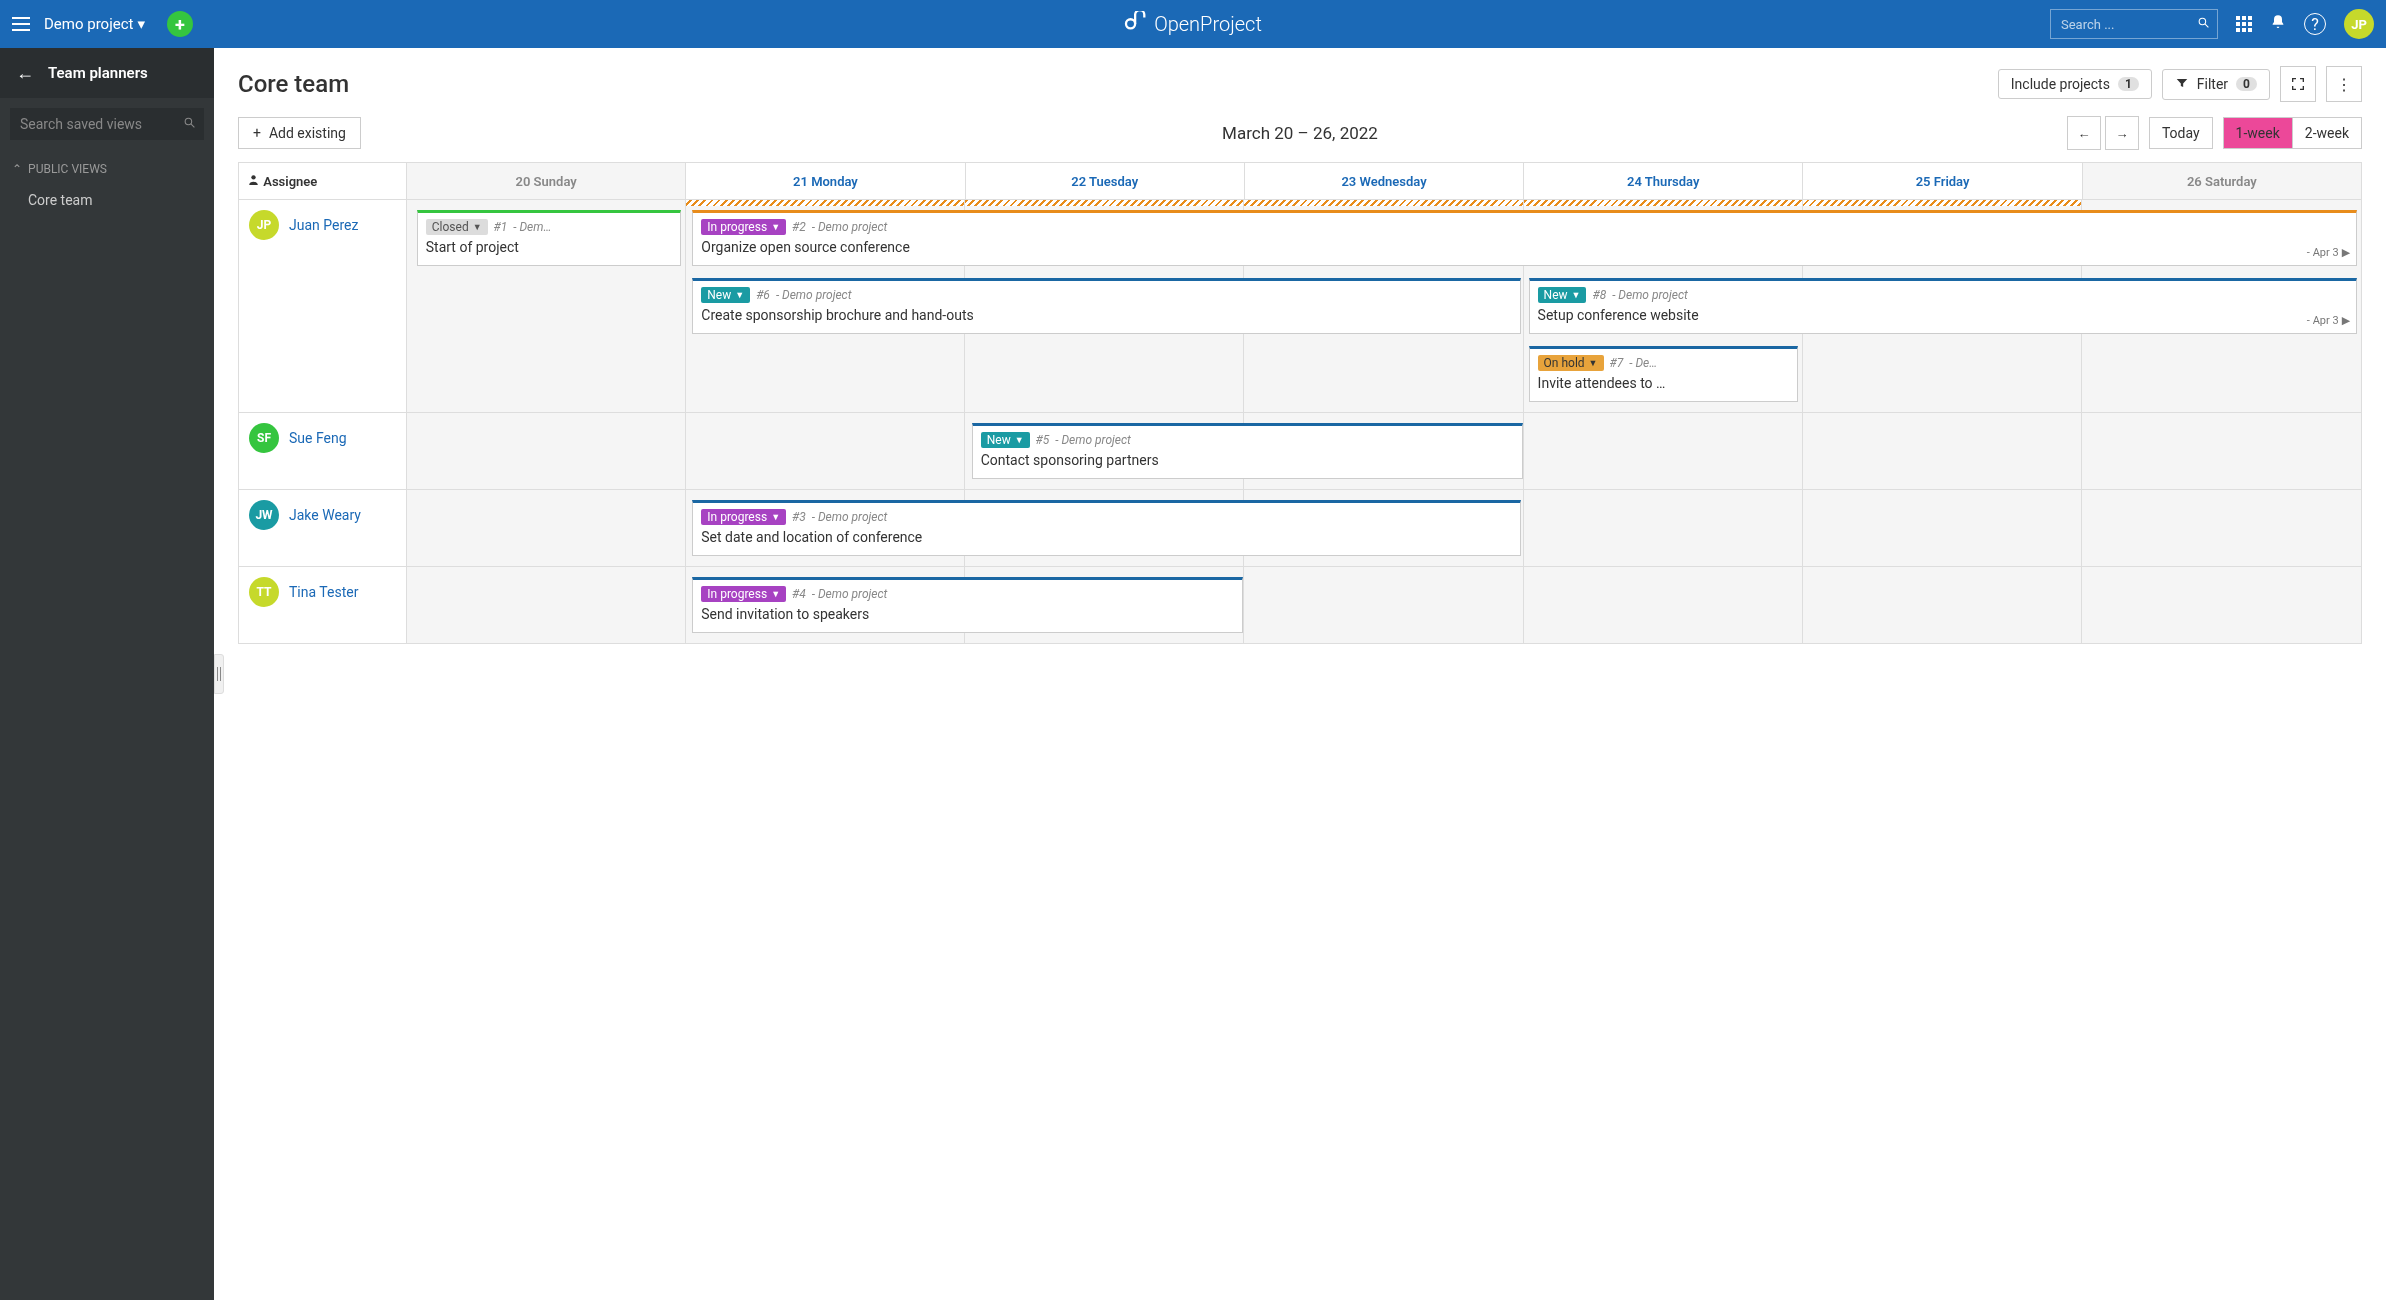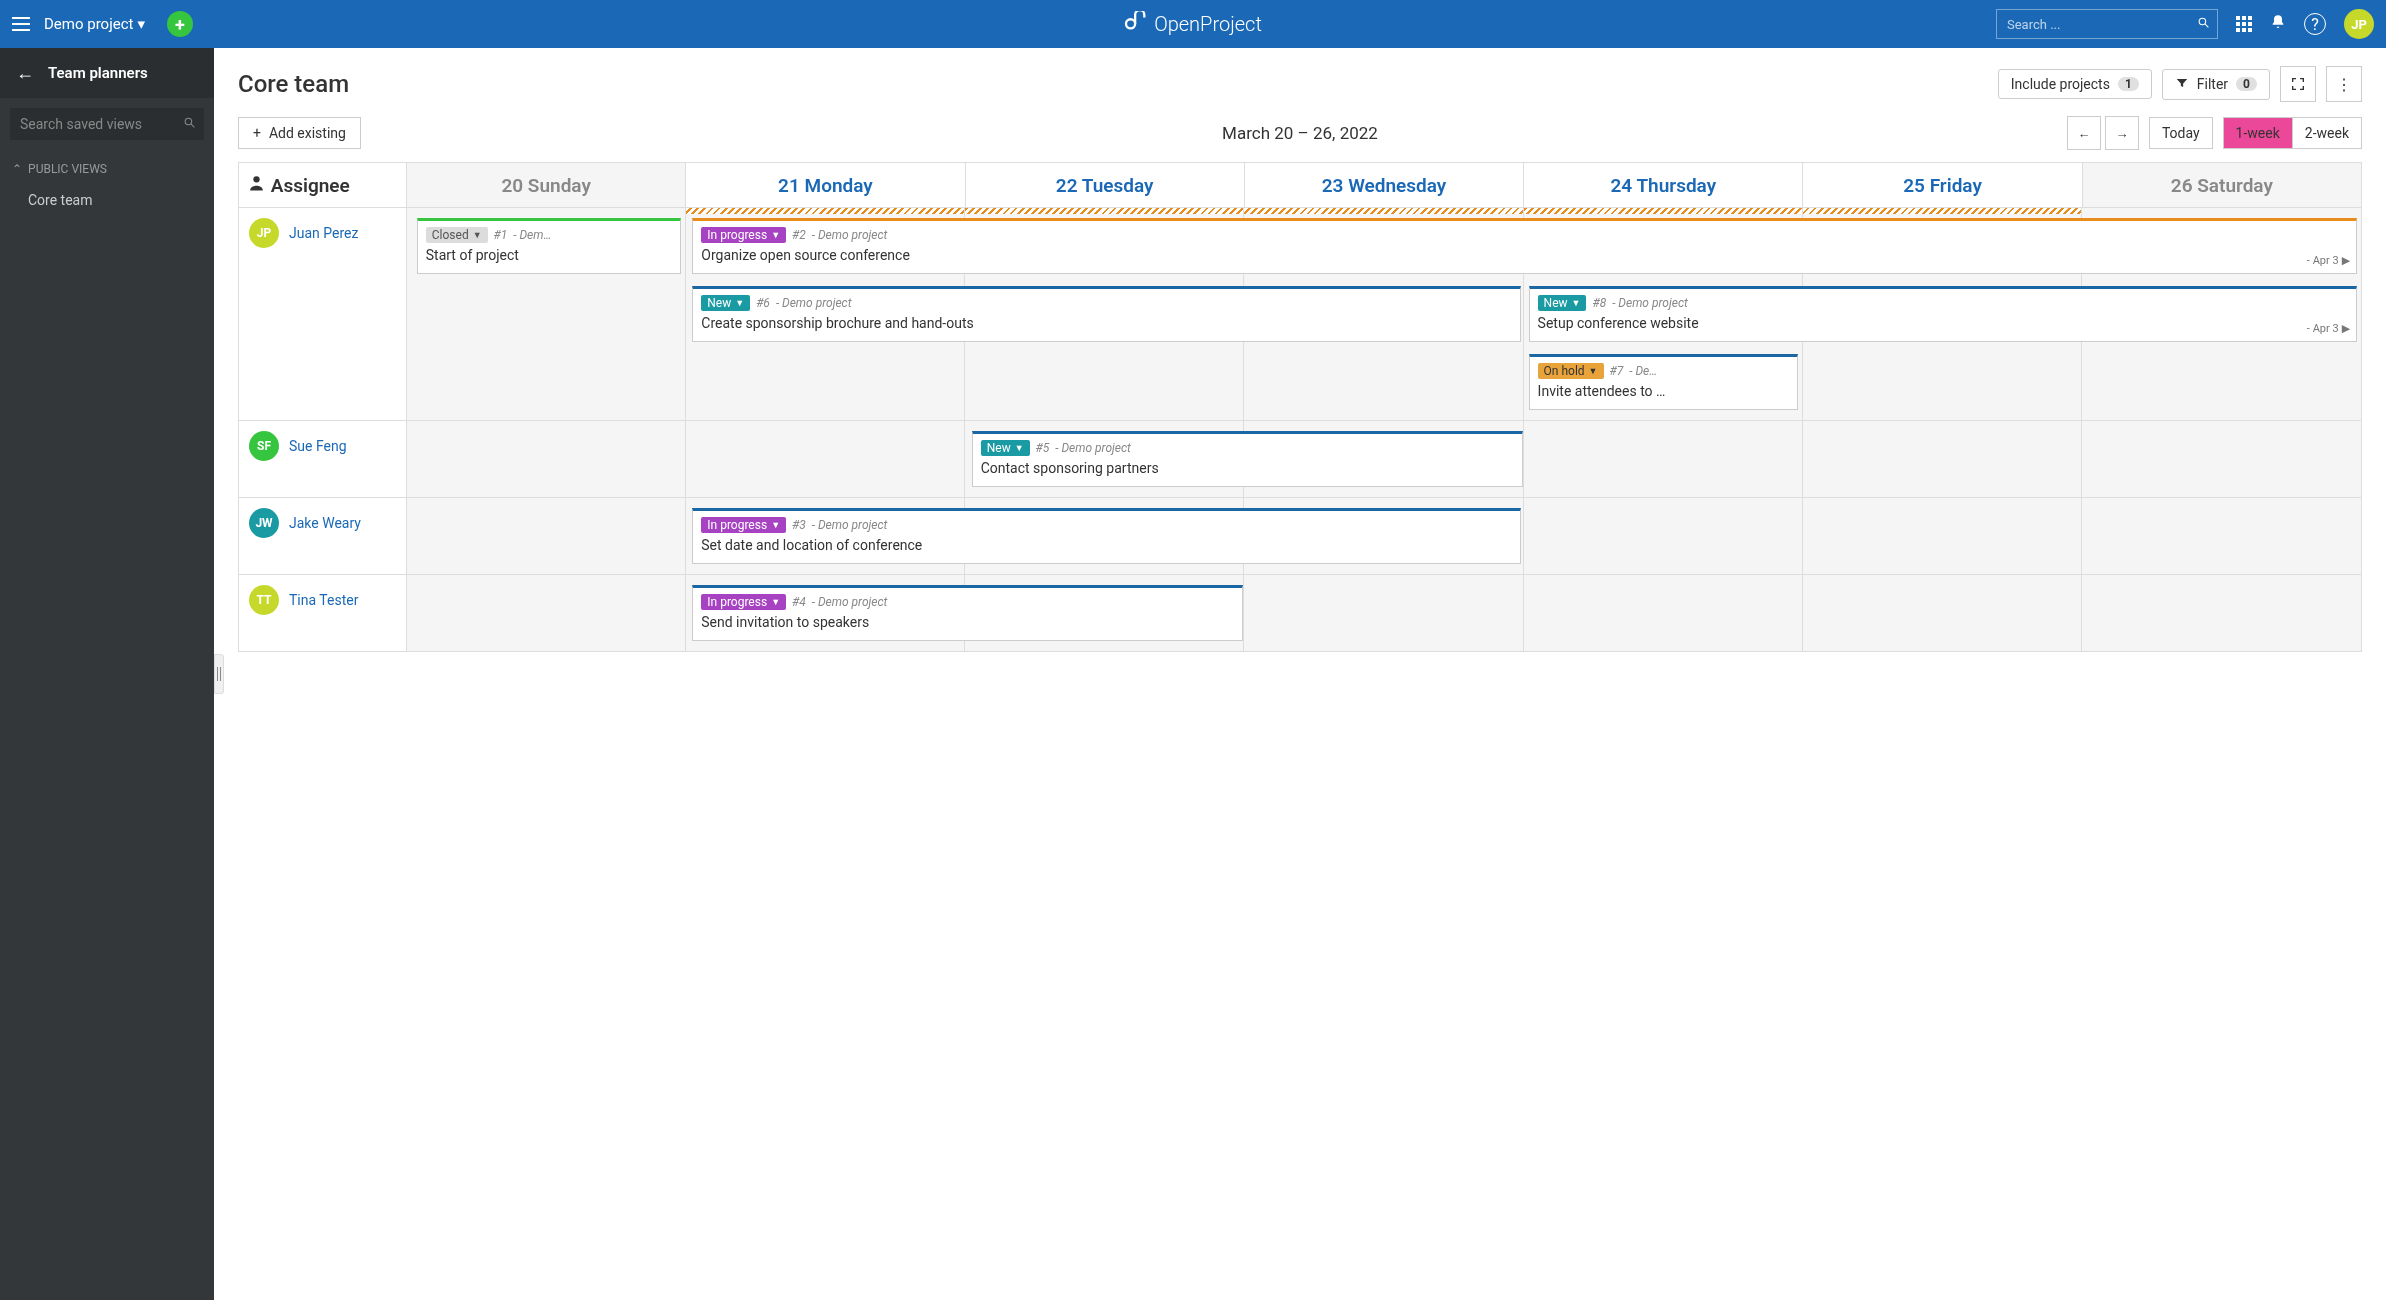--- a/index.html
+++ b/index.html
@@ -9,21 +9,21 @@
 .topbar-left { display: flex; align-items: center; gap: 14px; }
 .hamburger { width: 18px; height: 14px; display: flex; flex-direction: column; justify-content: space-between; cursor: pointer; }
 .hamburger span { height: 2px; background: #fff; }
 .project-name { font-size: 15px; cursor: pointer; display: flex; gap: 4px; }
 .plus-btn { width: 26px; height: 26px; border-radius: 50%; background: #35c53f; display: flex; align-items: center; justify-content: center; cursor: pointer; font-size: 18px; font-weight: bold; color: #fff; margin-left: 8px; }
 .brand { position: absolute; left: 50%; transform: translateX(-50%); display: flex; align-items: center; gap: 8px; }
 .brand-logo { font-size: 22px; font-weight: bold; }
 .brand-text { font-size: 20px; font-weight: 300; }
 .topbar-right { margin-left: auto; display: flex; align-items: center; gap: 18px; }
 .search-box { position: relative; }
-.search-box input { width: 222px; height: 30px; border: 1px solid rgba(255,255,255,.4); background: transparent; color: #ffffff; padding: 0 30px 0 10px; font-size: 13px; }
+.search-box input { width: 168px; height: 30px; border: 1px solid rgba(255,255,255,.4); background: transparent; color: #ffffff; padding: 0 30px 0 10px; font-size: 13px; }
 .search-box input::placeholder { color: rgba(255,255,255,.7); }
 .search-icon { position: absolute; right: 8px; top: 50%; transform: translateY(-50%); color: #fff; }
 .apps-icon { width: 16px; height: 16px; display: grid; grid-template-columns: repeat(3,1fr); grid-template-rows: repeat(3,1fr); gap: 2px; cursor: pointer; }
 .apps-icon span { background: #fff; }
 .bell-icon, .help-icon { cursor: pointer; font-size: 16px; }
 .help-icon { border: 1.5px solid #fff; border-radius: 50%; width: 22px; height: 22px; display: flex; align-items: center; justify-content: center; }
 .avatar-top { width: 30px; height: 30px; border-radius: 50%; background: #c6d92b; color: #fff; display: flex; align-items: center; justify-content: center; font-size: 13px; font-weight: bold; cursor: pointer; }
 
 .layout { display: flex; height: calc(100vh - 48px); }
 .sidebar { width: 214px; background: #333739; color: #ccc; display: flex; flex-direction: column; position: relative; }
@@ -49,21 +49,21 @@
 
 .toolbar { display: flex; align-items: center; justify-content: space-between; padding-bottom: 12px; }
 .add-existing { border: 1px solid #ccc; padding: 7px 14px; background: #fff; cursor: pointer; font-size: 14px; display: flex; align-items: center; gap: 8px; }
 .date-range { position: absolute; left: 50%; transform: translateX(-50%); font-size: 17px; font-weight: 400; }
 .toolbar-right { display: flex; align-items: center; gap: 4px; }
 .nav-btn { width: 34px; height: 34px; border: 1px solid #ccc; background: #fff; cursor: pointer; display: flex; align-items: center; justify-content: center; }
 .today-btn, .view-btn { border: 1px solid #ccc; background: #fff; padding: 7px 12px; cursor: pointer; font-size: 14px; }
 .view-btn.active { background: #ec4899; }
 
 .planner { border: 1px solid #ddd; border-collapse: collapse; width: 100%; table-layout: fixed; }
-.planner th { border: 1px solid #ddd; padding: 10px 8px; font-size: 19px; font-weight: 600; color: #1b69b6; background: #fff; }
+.planner th { border: 1px solid #ddd; padding: 10px 8px; font-size: 13px; font-weight: 600; color: #1b69b6; background: #fff; }
 .planner th.assignee-col { width: 168px; color: #333; text-align: left; }
 .planner th.weekend { background: #f5f5f5; color: #888; }
 .planner td { border: 1px solid #ddd; vertical-align: top; padding: 0; position: relative; background: #fff; }
 .planner td.weekend { background: #f5f5f5; }
 .planner td.assignee-cell { padding: 10px 10px; }
 
 .assignee { display: flex; align-items: center; gap: 10px; }
 .avatar { width: 30px; height: 30px; border-radius: 50%; display: flex; align-items: center; justify-content: center; color: #fff; font-size: 12px; font-weight: bold; flex-shrink: 0; }
 .assignee-name { color: #1b69b6; font-size: 14px; cursor: pointer; }
 

